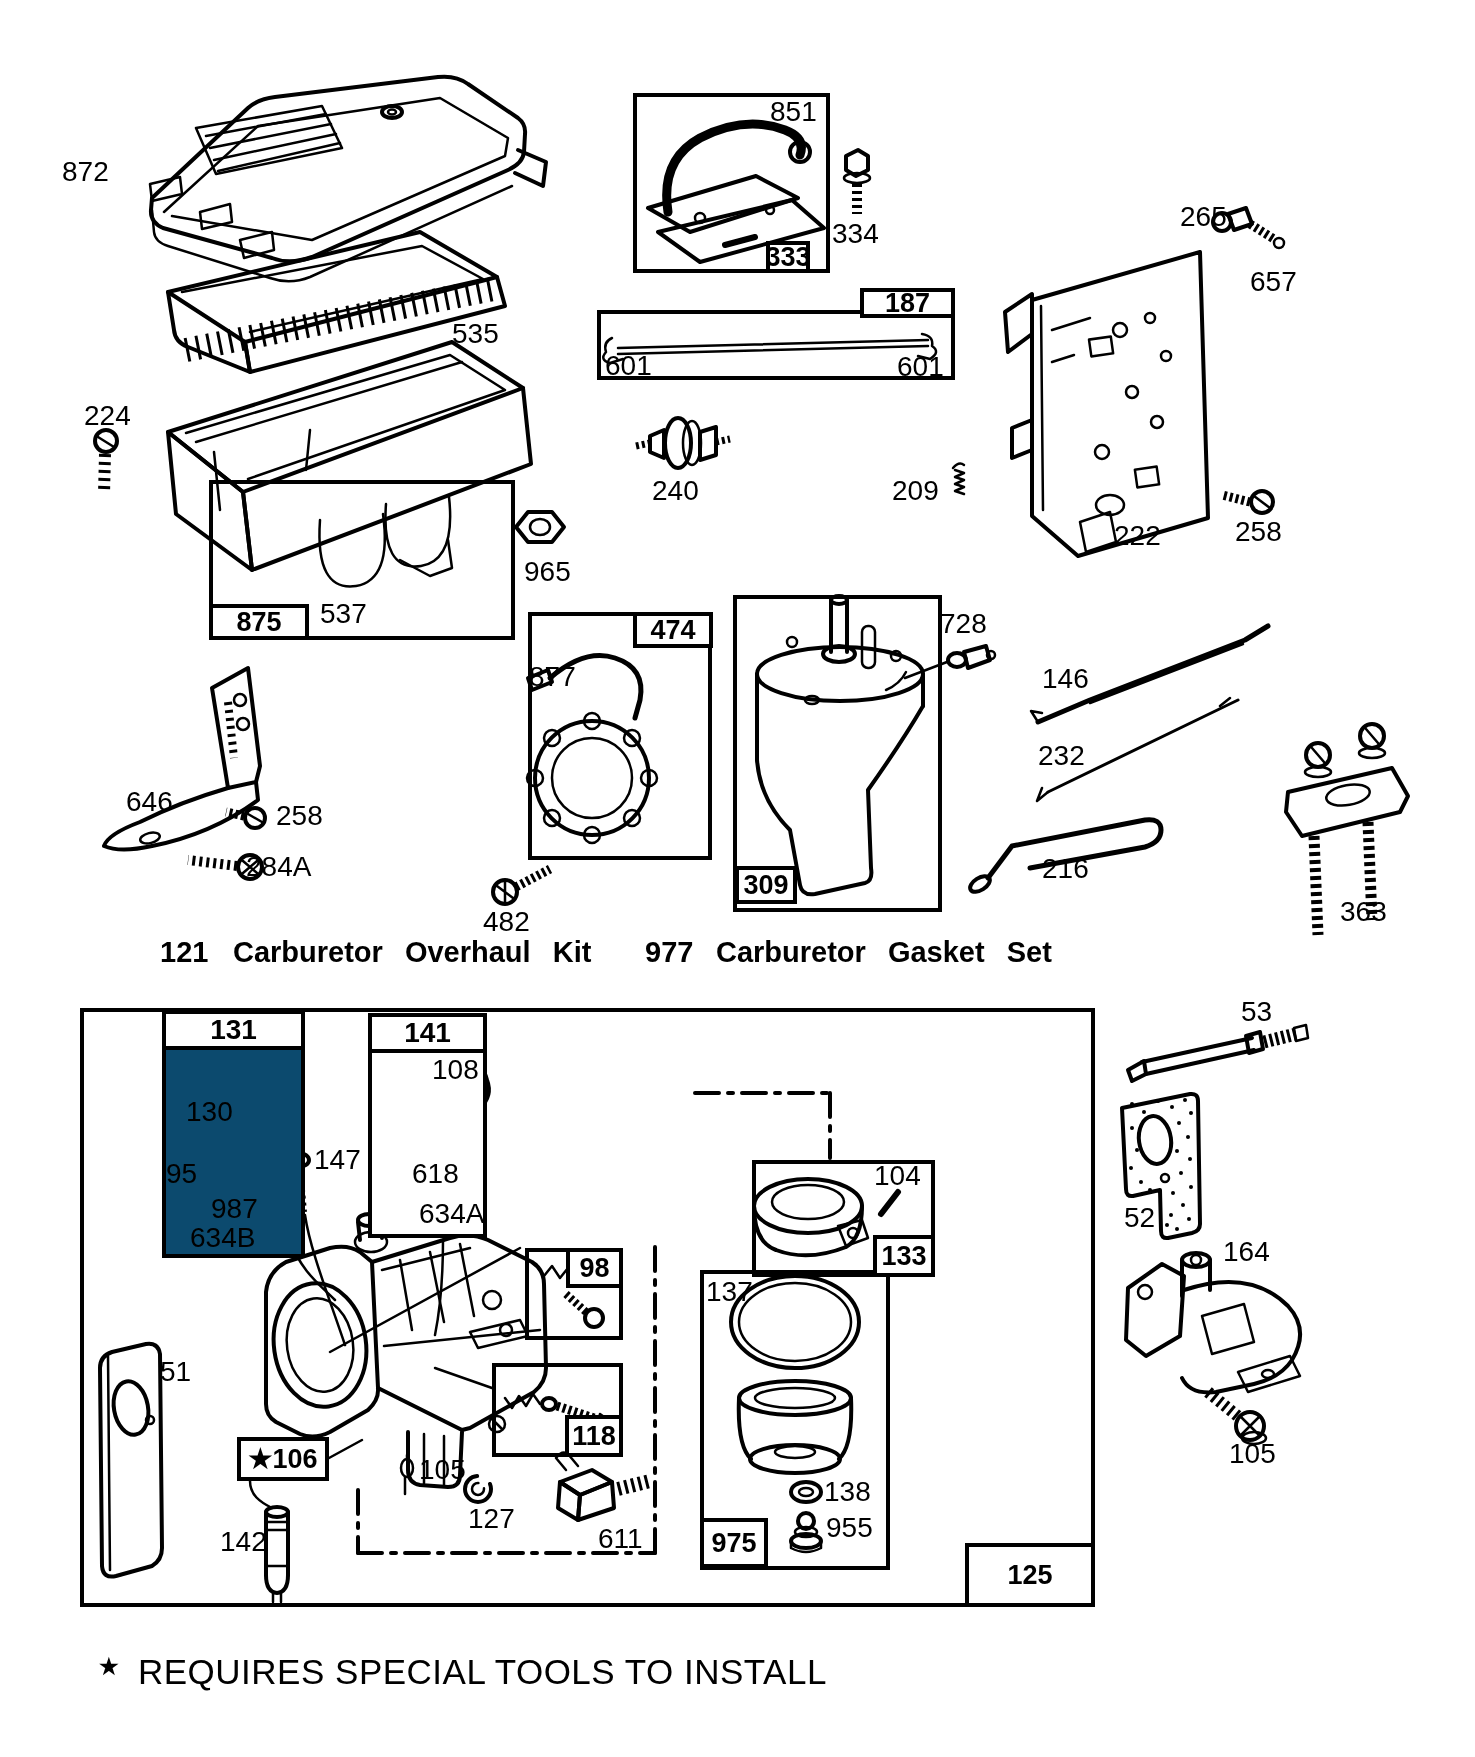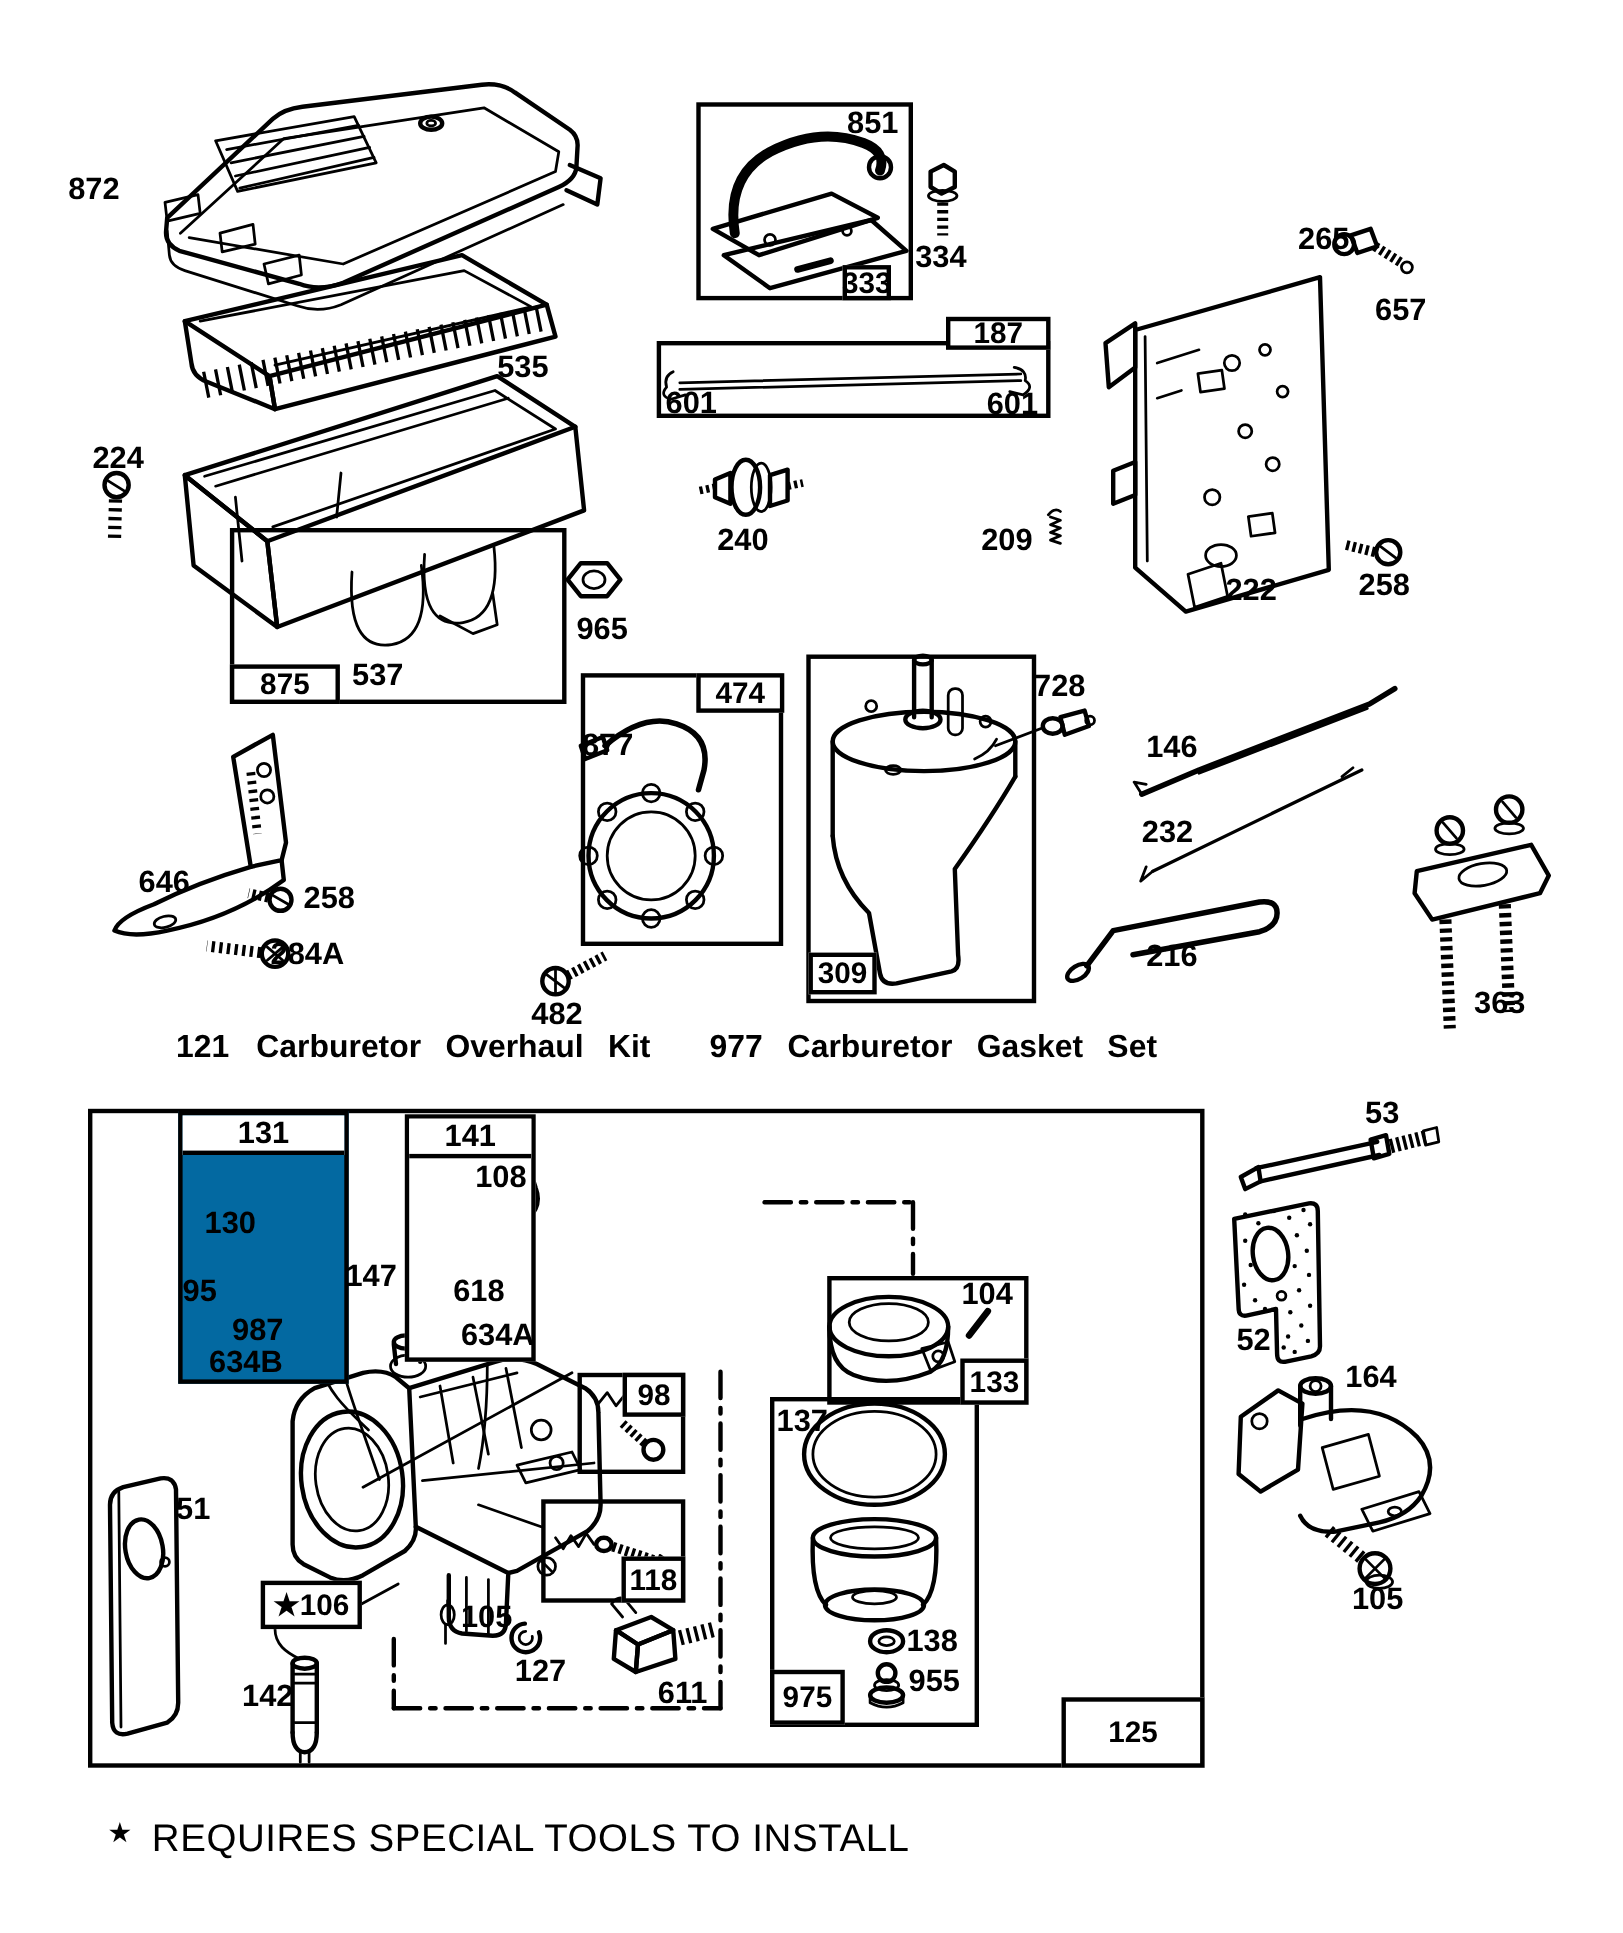--- a/index.html
+++ b/index.html
@@ -3,21 +3,21 @@
 <meta charset="utf-8">
 <style>
   html,body{margin:0;padding:0;background:#fff;}
   #stage{position:relative;width:1475px;height:1757px;background:#fff;overflow:hidden;
          font-family:"Liberation Sans",sans-serif;color:#000;}
   #art{position:absolute;left:0;top:0;}
   #art *{vector-effect:none;}
   .ln{fill:none;stroke:#000;stroke-width:4;stroke-linecap:round;stroke-linejoin:round;}
   .thin{stroke-width:2.5;}
   .fdot{fill:#000;stroke:none;}
-  .pl{position:absolute;font-weight:bold;font-size:28px;line-height:1;white-space:nowrap;}
+  .pl{position:absolute;font-weight:normal;font-size:28px;line-height:1;white-space:nowrap;}
   .lb{position:absolute;border:4px solid #000;background:#fff;display:flex;align-items:center;
       justify-content:center;font-weight:bold;font-size:27px;box-sizing:border-box;}
   .pbx{position:absolute;border:4px solid #000;box-sizing:border-box;background:transparent;}
   .pbx .hdr{width:100%;height:36px;border-bottom:4px solid #000;display:flex;align-items:center;
       justify-content:center;font-weight:bold;font-size:28px;box-sizing:border-box;background:#fff;}
   .cap{position:absolute;font-weight:bold;font-size:29px;line-height:1;white-space:nowrap;}
   .capw{word-spacing:14px;}
   .foot{position:absolute;font-weight:normal;font-size:35px;line-height:1.35;letter-spacing:.5px;}
   .star{position:absolute;font-size:22px;font-weight:bold;}
 </style>
@@ -417,21 +417,21 @@
     <path d="M358,1490 L358,1553"></path>
   </g>
 </svg>
 
 <div class="pbx" style="left:633px;top:93px;width:197px;height:180px"></div>
 <div class="pbx" style="left:597px;top:310px;width:358px;height:70px"></div>
 <div class="pbx" style="left:528px;top:612px;width:184px;height:248px"></div>
 <div class="pbx" style="left:733px;top:595px;width:209px;height:317px"></div>
 <div class="pbx" style="left:209px;top:480px;width:306px;height:160px"></div>
 <div class="pbx" style="left:80px;top:1008px;width:1015px;height:599px"></div>
-<div class="pbx" style="left:162px;top:1010px;width:155px;height:248px;background:#0369a1">
+<div class="pbx" style="left:162px;top:1010px;width:143px;height:248px;background:#0c4a6e">
   <div class="hdr">131</div>
 </div>
 <div class="pbx" style="left:368px;top:1013px;width:119px;height:225px;background:#fff">
   <div class="hdr">141</div>
 </div>
 <div class="pbx" style="left:525px;top:1248px;width:98px;height:92px"></div>
 <div class="pbx" style="left:492px;top:1363px;width:131px;height:94px"></div>
 <div class="pbx" style="left:752px;top:1160px;width:183px;height:117px"></div>
 <div class="pbx" style="left:700px;top:1270px;width:190px;height:300px"></div>
 

